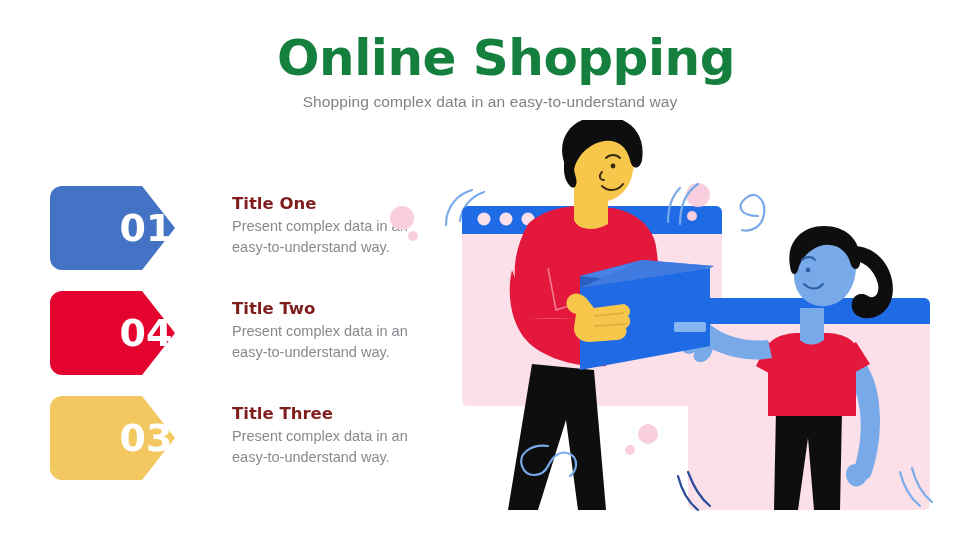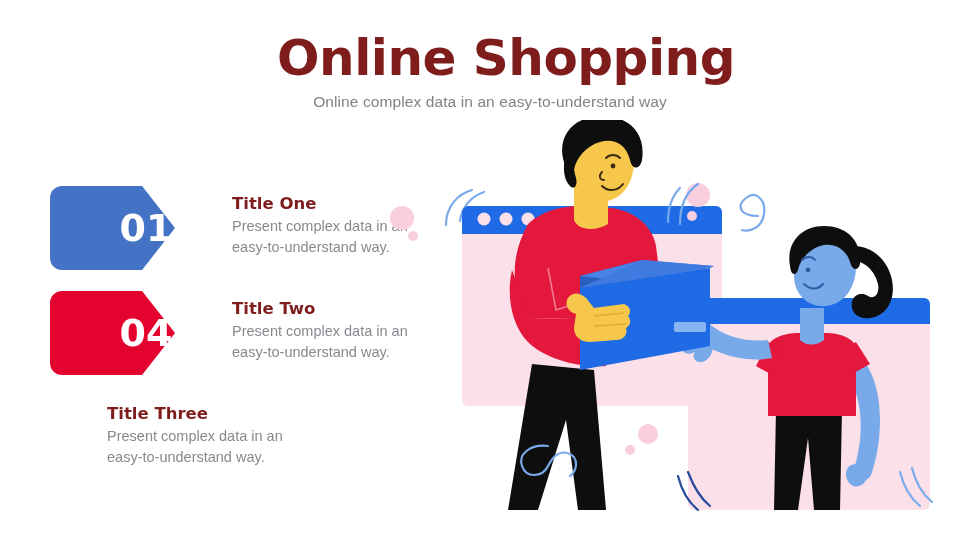--- a/index.html
+++ b/index.html
@@ -24,21 +24,21 @@
     position: absolute;
     top: 32px;
     left: 0;
     width: 980px;
     text-align: center;
   }
   .slide-title {
     font-family: "DejaVu Sans", sans-serif;
     font-size: 50px;
     font-weight: bold;
-    color: #7f1d1d;
+    color: #15803d;
     letter-spacing: -0.5px;
     line-height: 1.05;
     margin: 0;
     padding-left: 32px;
   }
   .slide-subtitle {
     font-family: "Liberation Sans", sans-serif;
     font-size: 15.5px;
     color: #808285;
     margin: 8px 0 0 0;
@@ -121,21 +121,21 @@
     display: block;
   }
 </style>
 </head>
 <body>
 
 <div id="slide">
 
   <div class="header">
     <h1 class="slide-title">Online Shopping</h1>
-    <p class="slide-subtitle">Online complex data in an easy-to-understand way</p>
+    <p class="slide-subtitle">Shopping complex data in an easy-to-understand way</p>
   </div>
 
   <div class="steps">
 
     <div class="step">
       <div class="badge">
         <svg class="badge-shape" viewBox="0 0 125 84">
           <path d="M12 0 H92 L125 42 L92 84 H12 A12 12 0 0 1 0 72 V12 A12 12 0 0 1 12 0 Z" fill="#4472c4"></path>
         </svg>
         <div class="badge-num">01</div>
@@ -153,20 +153,26 @@
         </svg>
         <div class="badge-num">04</div>
       </div>
       <div class="step-text">
         <div class="step-title">Title Two</div>
         <div class="step-desc">Present complex data in an easy-to-understand way.</div>
       </div>
     </div>
 
     <div class="step">
+      <div class="badge">
+        <svg class="badge-shape" viewBox="0 0 125 84">
+          <path d="M12 0 H92 L125 42 L92 84 H12 A12 12 0 0 1 0 72 V12 A12 12 0 0 1 12 0 Z" fill="#f4c860"></path>
+        </svg>
+        <div class="badge-num">03</div>
+      </div>
       <div class="step-text">
         <div class="step-title">Title Three</div>
         <div class="step-desc">Present complex data in an easy-to-understand way.</div>
       </div>
     </div>
 
   </div>
 
   <div class="illustration">
     <svg width="600" height="431" viewBox="0 0 600 431" xmlns="http://www.w3.org/2000/svg">

